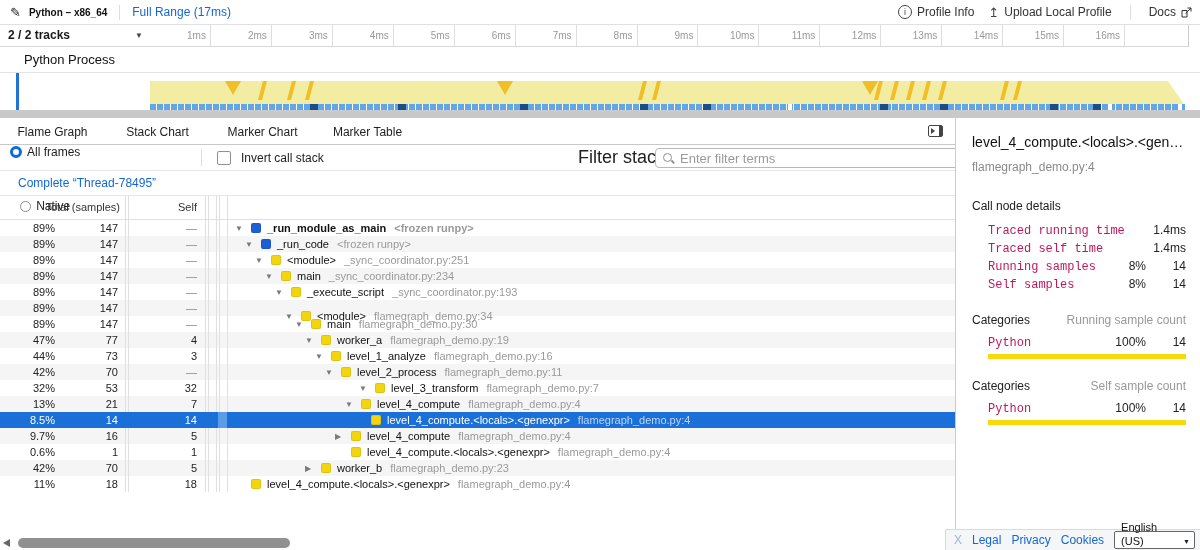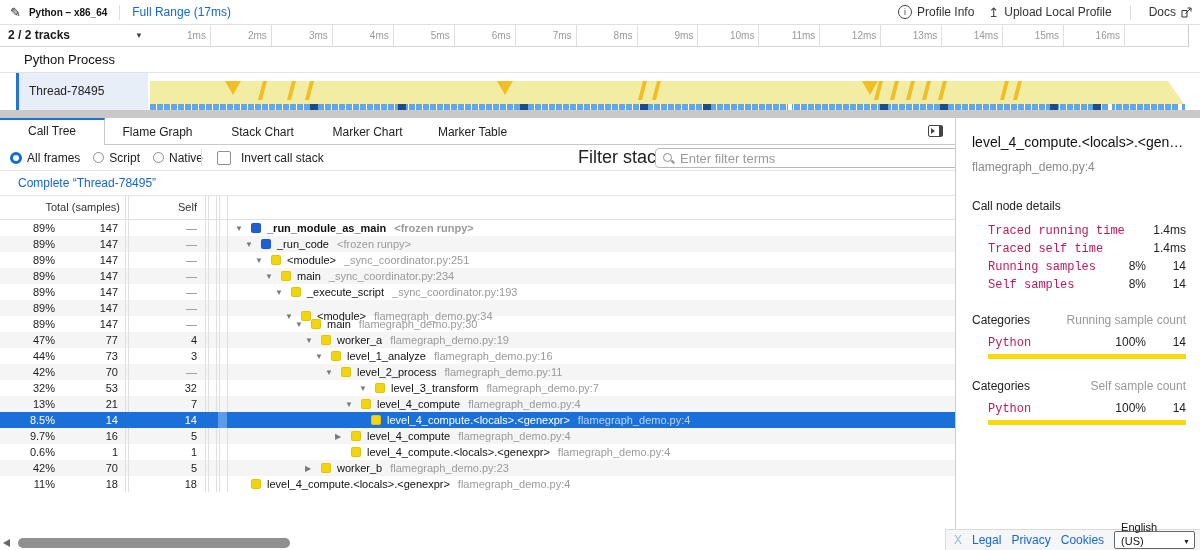--- a/index.html
+++ b/index.html
@@ -54,21 +54,21 @@
        font-size:12px;color:#222;cursor:pointer;border-top:2px solid transparent;}
   .tab.active{position:relative;z-index:1;background:#fff;height:27px;border-top:2px solid #1a6fd8;
               border-right:1px solid #c8c8c8;line-height:23px;}
   .panel-icon{position:absolute;right:12px;top:7px;width:15px;height:12px;border:1px solid #444;
               border-radius:2px;box-sizing:border-box;cursor:pointer;z-index:2;}
   .panel-icon::before{content:"";position:absolute;right:0;top:0;bottom:0;width:3px;background:#444;}
   .panel-icon::after{content:"";position:absolute;left:2px;top:2px;width:0;height:0;
                      border-left:4px solid #444;border-top:3px solid transparent;border-bottom:3px solid transparent;}
   #settings-row{position:absolute;left:0;top:27px;width:955px;height:26px;background:#fff;
                 border-bottom:1px solid #e6e6e6;box-sizing:border-box;}
-  #radio-group{position:absolute;left:10px;top:0;height:25px;display:flex;align-items:center;gap:13px;}
+  #radio-group{position:absolute;left:10px;top:0;height:25px;display:flex;align-items:center;gap:13px;flex-direction:column;}
   .radio{display:flex;align-items:center;gap:5px;font-size:12px;color:#222;cursor:pointer;}
   .rdot{width:11px;height:11px;border-radius:50%;border:1px solid #8f8f8f;box-sizing:border-box;background:#fff;}
   .rdot.on{border:3px solid #0a6cdf;background:#fff;width:12px;height:12px;}
   #settings-divider{position:absolute;left:201px;top:4px;height:17px;border-left:1px solid #ddd;}
   #invert-group{position:absolute;left:217px;top:0;height:25px;display:flex;align-items:center;gap:10px;cursor:pointer;}
   .checkbox{width:12px;height:12px;border:1px solid #8f8f8f;border-radius:2px;background:#fff;}
   #invert-label{font-size:12px;color:#222;}
   #filter-label{position:absolute;left:578px;top:0;line-height:25px;font-size:18px;color:#222;}
   #filter-input{position:absolute;left:655px;top:3px;width:293px;height:18px;border:1px solid #b8b8b8;
                 border-radius:4px;padding:0 4px 0 24px;font-size:13px;color:#555;outline:none;
@@ -188,23 +188,20 @@
         <div class="tick" style="left: 903.059px;">16ms</div>
       </div>
   </div>
   <div id="ruler-gutter"></div>
 
   <div id="process-row">
     <span id="process-label">Python Process</span>
   </div>
   <div id="thread-row">
     <div id="thread-accent"></div>
-    <div id="thread-label-zone">
-      <div id="thread-label">Thread-78495</div>
-    </div>
     <div id="thread-track">
       <div id="band">
           <div class="mk-tri" style="left: 75px; background: rgb(240, 191, 38);"></div>
           <div class="mk-tri" style="left: 347px; background: rgb(240, 191, 38);"></div>
           <div class="mk-tri" style="left: 712px; background: rgb(240, 191, 38);"></div>
           <div class="mk-slash" style="left: 108px; background: rgb(240, 191, 38);"></div>
           <div class="mk-slash" style="left: 137px; background: rgb(240, 191, 38);"></div>
           <div class="mk-slash" style="left: 155px; background: rgb(240, 191, 38);"></div>
           <div class="mk-slash" style="left: 488px; background: rgb(240, 191, 38);"></div>
           <div class="mk-slash" style="left: 502px; background: rgb(240, 191, 38);"></div>
@@ -230,21 +227,20 @@
           <div class="seg-gap" style="left: 958px;"></div>
           <div class="seg-gap" style="left: 1028px;"></div>
         </div>
     </div>
   </div>
   <div id="gray-strip"></div>
 
   <div id="main-panel">
     <div id="tab-underline"></div>
     <div id="tab-bar">
-        <div class="tab active">Call Tree</div>
         <div class="tab">Flame Graph</div>
         <div class="tab">Stack Chart</div>
         <div class="tab">Marker Chart</div>
         <div class="tab">Marker Table</div>
       </div>
     <div class="panel-icon"></div>
 
     <div id="settings-row">
       <div id="radio-group">
           <label class="radio">

